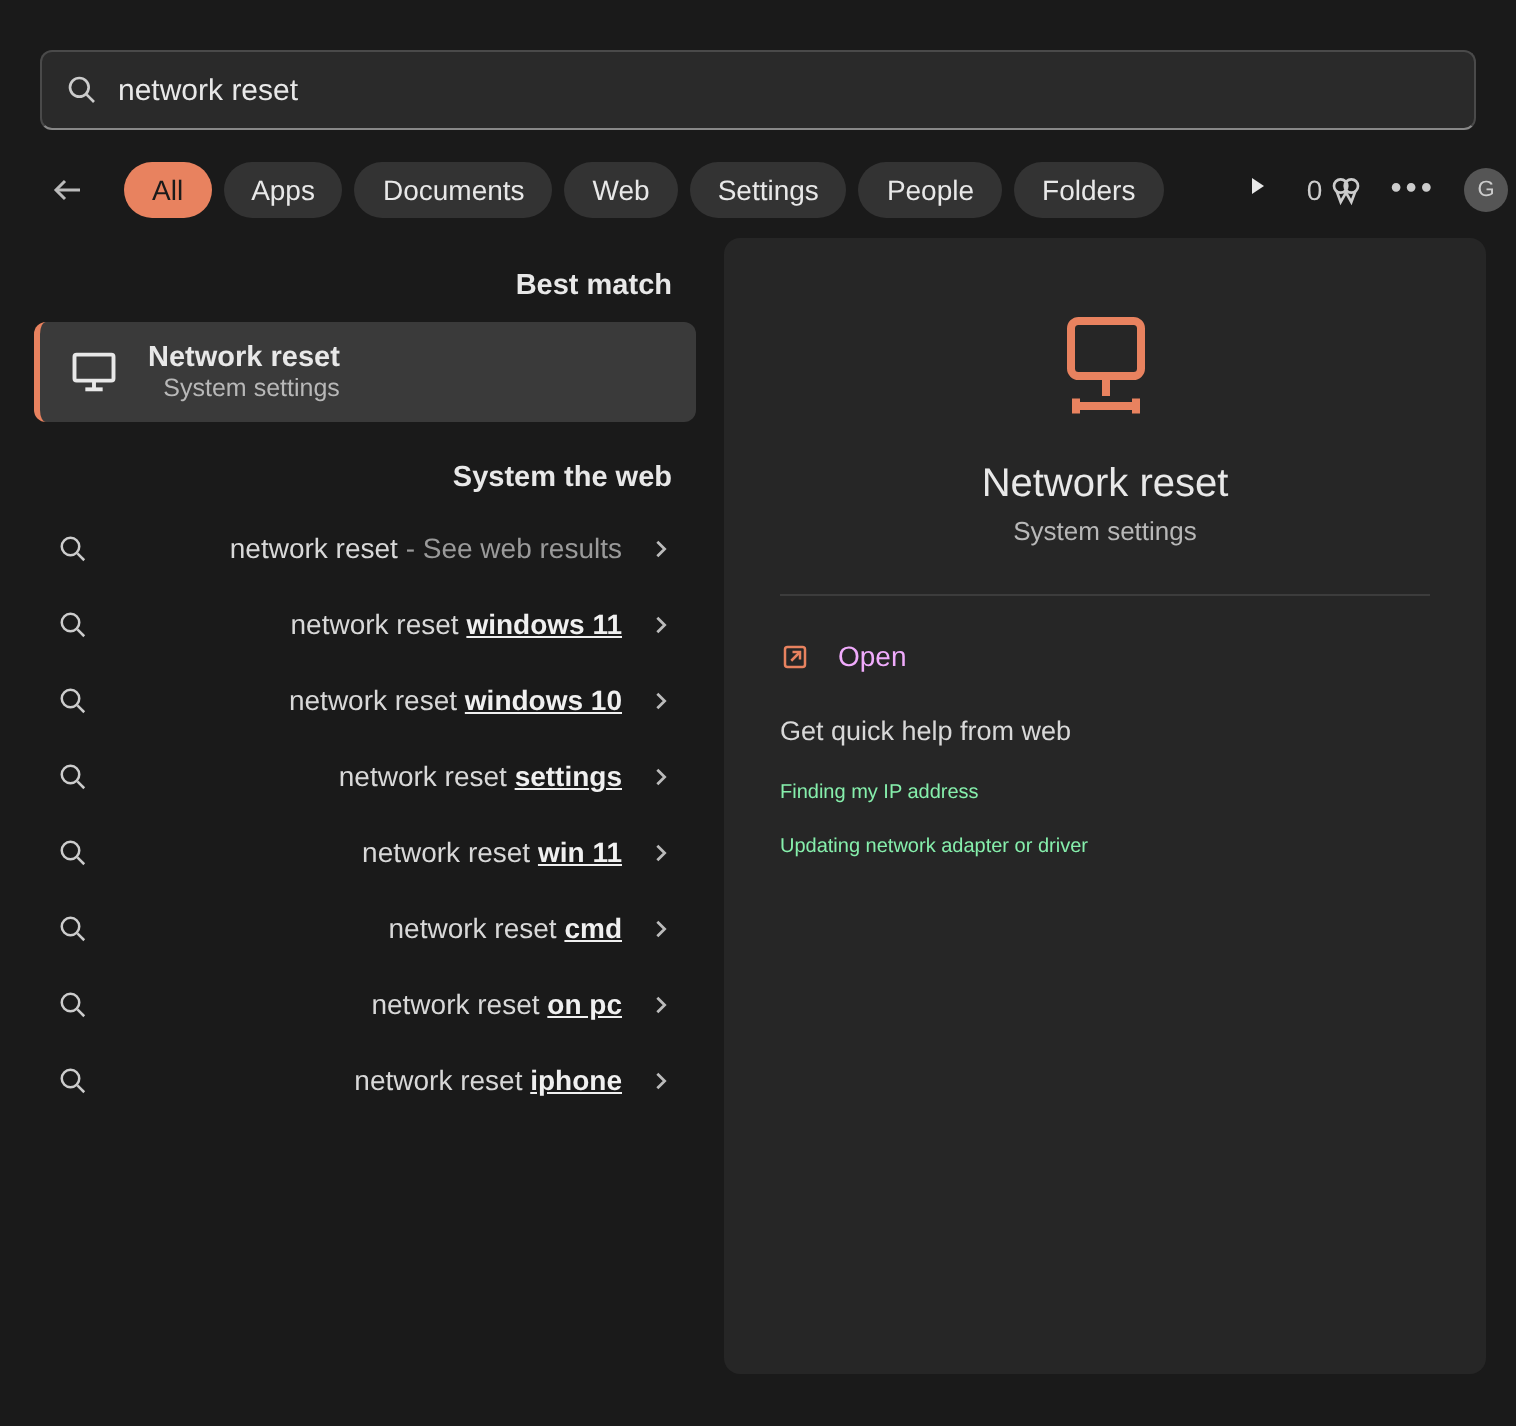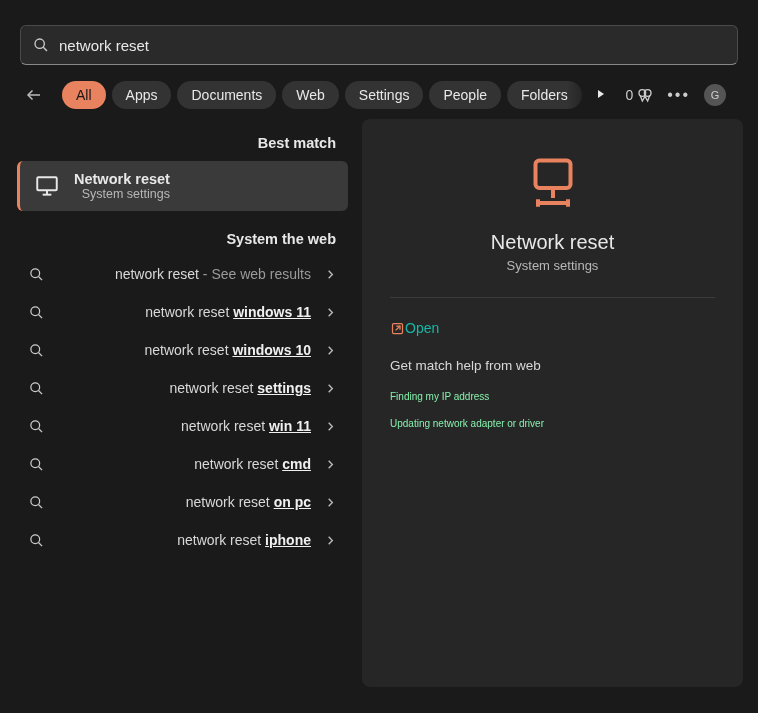--- a/index.html
+++ b/index.html
@@ -28,21 +28,21 @@
     background: none;
     border: none;
     outline: none;
     color: #e8e8e8;
     font-size: 15px;
     font-family: inherit;
   }
   .filter-row {
     display: flex;
     align-items: center;
-    padding: 6px 32px 10px 20px;
+    padding: 6px 4px 10px 20px;
     gap: 8px;
   }
   .back-btn {
     width: 28px; height: 28px;
     display: flex; align-items: center; justify-content: center;
     border-radius: 4px;
     margin-right: 6px;
   }
   .chips {
     display: flex;
@@ -119,22 +119,22 @@
   }
   .web-item .txt { flex: 1; color: #d8d8d8; }
   .web-item .txt b { font-weight: 600; color: #f0f0f0; text-decoration: underline; }
   .web-item .sub { color: #9a9a9a; }
   .chev { color: #bbb; }
   .preview-icon { align-self: center; margin-top: 4px; margin-bottom: 18px; }
   .preview-title { align-self: center; font-size: 20px; font-weight: 400; }
   .preview-sub { align-self: center; font-size: 13px; color: #b8b8b8; margin-top: 4px; }
   .divider { height: 1px; background: #3c3c3c; margin: 24px 0 14px 0; }
   .action-row {
-    display: flex; align-items: center; 
-    padding: 8px 0; font-size: 14px; color: #14b8a6; cursor: pointer;
+    display: flex; align-items: center; gap: 14px;
+    padding: 8px 0; font-size: 14px; color: #f0abfc; cursor: pointer;
   }
   .help-title { font-size: 13.5px; color: #d8d8d8; margin: 14px 0 10px 0; }
   .help-link { font-size: 10px; color: #86efac; padding: 8px 0; cursor: pointer; }
 </style>
 </head>
 <body>
 
 <div class="search-bar">
   <svg width="16" height="16" viewBox="0 0 24 24" fill="none" stroke="#ccc" stroke-width="2">
     <circle cx="10" cy="10" r="7"></circle>
@@ -292,17 +292,17 @@
     <div class="preview-sub">System settings</div>
     <div class="divider"></div>
     <div class="action-row">
       <svg width="15" height="15" viewBox="0 0 24 24" fill="none" stroke="#e8825f" stroke-width="2">
         <rect x="4" y="4" width="16" height="16" rx="2"></rect>
           <polyline points="10 8 16 8 16 14"></polyline>
           <line x1="16" y1="8" x2="9" y2="15"></line>
       </svg>
       <span>Open</span>
     </div>
-    <div class="help-title">Get match help from web</div>
+    <div class="help-title">Get quick help from web</div>
     <div class="help-link">Finding my IP address</div>
     <div class="help-link">Updating network adapter or driver</div>
   </div>
 </div>
 
 </body></html>

